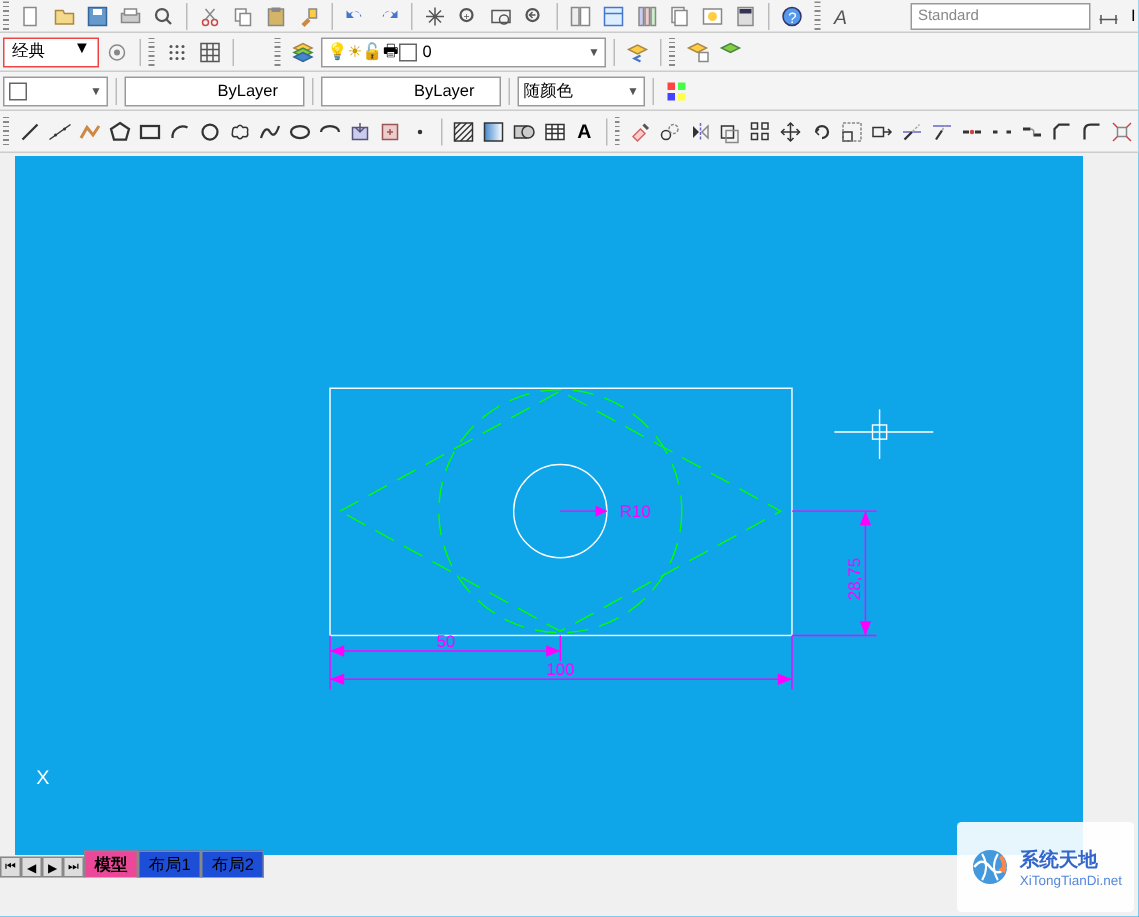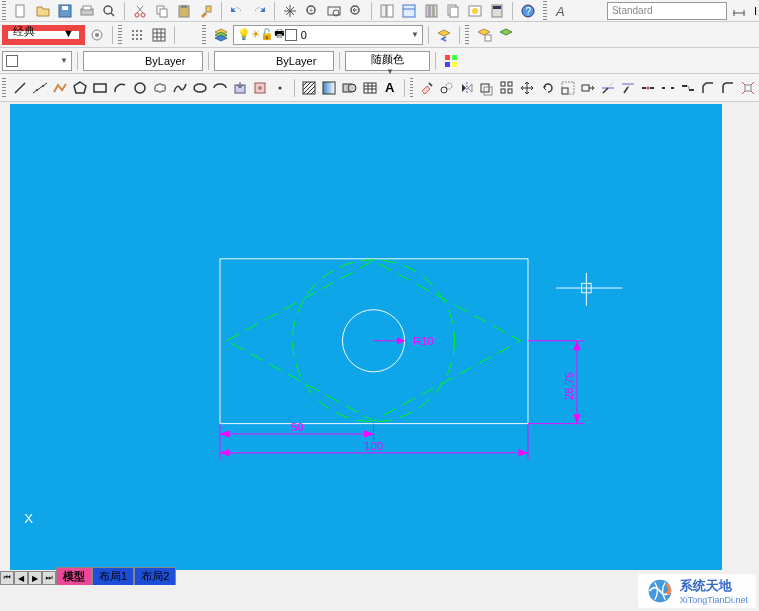--- a/index.html
+++ b/index.html
@@ -16,51 +16,51 @@
     
     .divider { width: 1px; height: 18px; background: #bbb; margin: 0 3px; }
     .grip { width: 4px; height: 20px; background: repeating-linear-gradient(to bottom, #888 0, #888 1px, transparent 1px, transparent 3px); margin-right: 3px; }
     
     .combo { display: flex; align-items: center; background: white; border: 1px solid #999; height: 20px; padding: 0 3px; font-size: 11px; }
     .combo .dropdown-arrow { margin-left: 5px; font-size: 8px; color: #555; }
     
     .layer-combo { width: 190px; }
     .color-combo { width: 70px; }
     .lt-combo { width: 120px; gap: 48px; }
-    .color2-combo { width: 85px; flex-direction: column; }
+    .color2-combo { width: 85px; }
     
     .line-swatch { width: 30px; height: 1px; background: black; margin: 0 5px; }
     .color-swatch { width: 12px; height: 12px; border: 1px solid #666; margin-right: 4px; }
     .sw-white { background: white; }
     
     .standard-box { background: white; border: 1px solid #999; width: 120px; height: 18px; padding: 0 4px; font-size: 10px; color: #888; display: flex; align-items: center; margin-left: 33px; }
     
     .canvas-area { position: absolute; top: 104px; left: 10px; width: 712px; height: 466px; background: #0ea5e9; }
     .canvas-svg { width: 100%; height: 100%; }
     
     .bottom-tabs { position: absolute; bottom: 26px; left: 0; display: flex; align-items: flex-end; height: 16px; z-index: 5;}
     .tab-btn { width: 14px; height: 14px; background: #ddd; border: 1px solid #888; font-size: 8px; display: flex; align-items: center; justify-content: center; }
     .tab { background: #1d4ed8; border: 1px solid #888; padding: 1px 6px; font-size: 11px; border-bottom: none; }
     .tab.active { background: #ec4899; font-weight: bold; }
     
-    .watermark { position: absolute; bottom: 3px; right: 3px; display: flex; align-items: center; gap: 6px; background: rgba(255,255,255,0.9); padding: 3px 8px; border-radius: 3px; z-index: 10;}
+    .watermark { position: absolute; bottom: 3px; right: 3px; display: flex; align-items: center; gap: 6px; background: rgba(255,255,255,0.9); padding: 16px 8px; border-radius: 3px; z-index: 10;}
     .watermark-icon { width: 28px; height: 28px; }
     .watermark-text { font-size: 13px; font-weight: bold; color: #3366cc; }
     .watermark-sub { font-size: 9px; color: #5588dd; }
     
     .coord-text { fill: white; font-size: 14px; font-family: Arial; }
     .dim-text { fill: #ff00ff; font-size: 12px; font-family: Arial; }
     .dim-line { stroke: #ff00ff; stroke-width: 1; fill: none; }
     .outline { stroke: white; stroke-width: 1; fill: none; }
     .hidden-line { stroke: #00ff00; stroke-width: 1; stroke-dasharray: 15,8; fill: none; }
     
     .bulb { color: #cc9900; }
     .sun { color: #cc9900; }
     
-    .text-combo { background: white; display:flex; align-items:flex-end; border: 6px solid #ef4444; height: 20px; width:83px; padding: 0 5px; font-size:11px; }
+    .text-combo { background: white; display:flex; align-items:flex-start; border: 1px solid #ef4444; height: 20px; width:64px; padding: 0 5px; font-size:11px; }
   </style>
 </head>
 <body>
 
 <div class="toolbar-row row1">
   <div class="grip"></div>
   <div class="tool-btn">
       <svg viewBox="0 0 16 16">
         <rect x="3" y="2" width="8" height="12" fill="#fff" stroke="#888"></rect>
       </svg>

